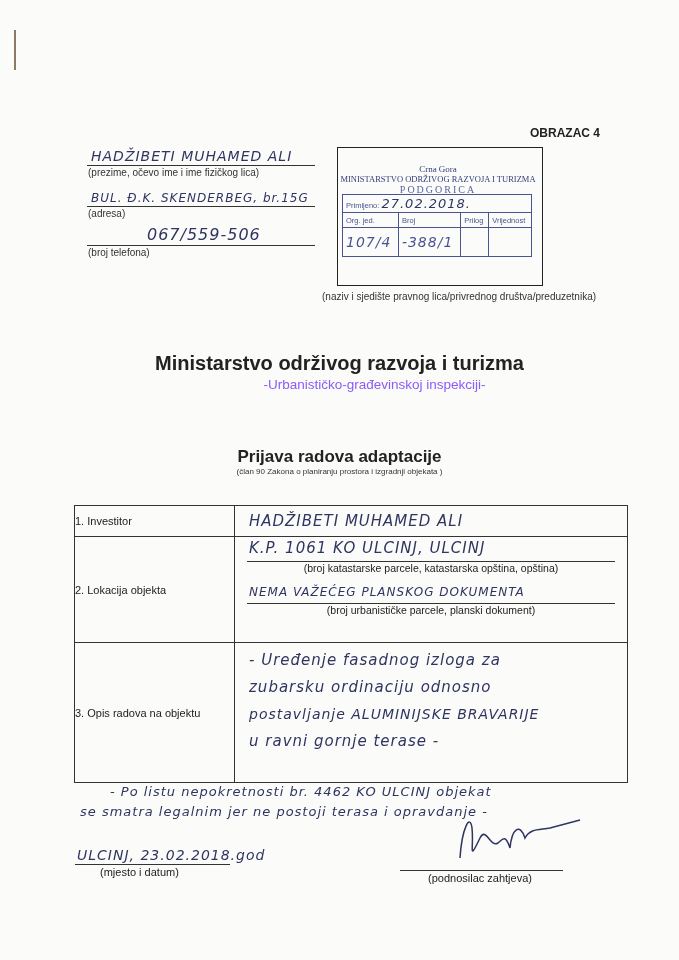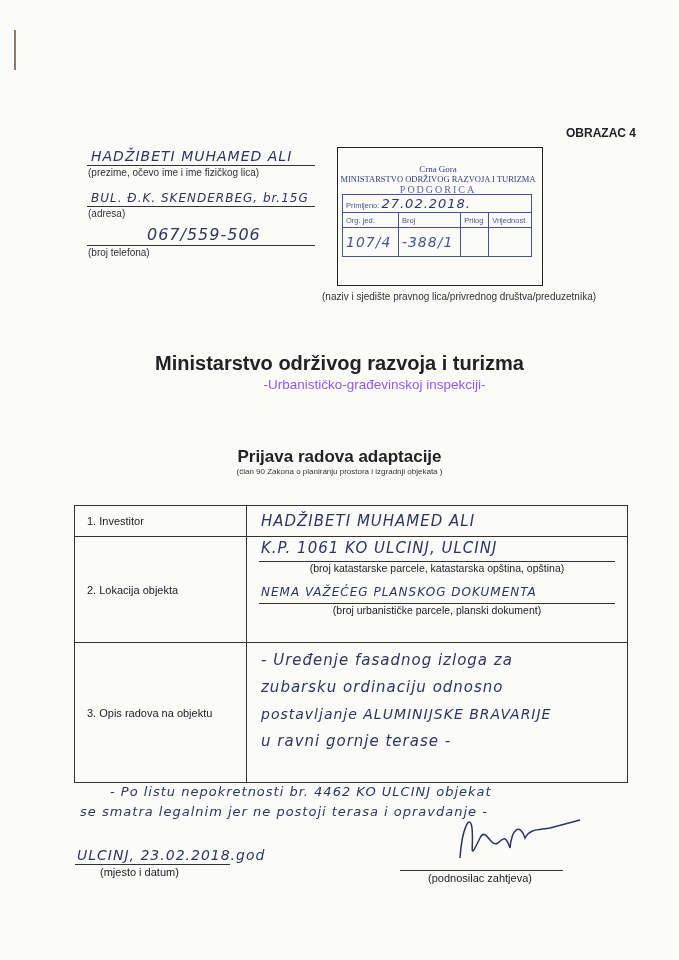--- a/index.html
+++ b/index.html
@@ -7,21 +7,21 @@
     width: 679px; height: 960px; position: relative; overflow: hidden;
     background: #fbfbfa;
     font-family: "Liberation Sans", sans-serif; color: #222;
   }
   .abs { position: absolute; }
   .hand { font-family: "DejaVu Sans", sans-serif; color: #2f3560; font-style: italic; letter-spacing: 1px; }
   .small { font-size: 10px; color: #333; }
   .line { border-bottom: 1px solid #333; }
   .binder { left: 14px; top: 30px; width: 2px; height: 40px; background: #8a7b66; }
 
-  .obrazac { left: 530px; top: 126px; font-weight: bold; font-size: 12px; color: #222; margin-left: 36px; }
+  .obrazac { left: 530px; top: 126px; font-weight: bold; font-size: 12px; color: #222; }
 
   .applicant-field { left: 87px; width: 228px; height: 20px; }
   .applicant-field .hand { position: absolute; left: 4px; bottom: 1px; font-size: 14px; white-space: nowrap; }
 
   .org-box { left: 337px; top: 147px; width: 204px; height: 137px; border: 1.5px solid #222; }
   .stamp { left: 340px; top: 164px; width: 196px; }
   .stamp .c1 { text-align: center; font-family: "Liberation Serif", serif; font-size: 9px; color: #34407a; }
   .stamp .c2 { text-align: center; font-family: "Liberation Serif", serif; font-size: 8.5px; color: #34407a; white-space: nowrap; }
   .stamp .c3 { text-align: center; font-family: "Liberation Serif", serif; font-size: 10px; color: #5a63a0; letter-spacing: 2px; }
   .stamp-grid { position: absolute; left: 2px; top: 30px; width: 190px; border: 1px solid #4a5490; border-collapse: collapse; }
@@ -29,21 +29,21 @@
   .stamp-grid tr.big td { height: 26px; }
 
   .center { left: 0; width: 679px; text-align: center; }
   .title1 { top: 352px; font-size: 20px; font-weight: bold; color: #222; }
   .sub1 { top: 377px; font-size: 13.5px; color: #8b5cf6; padding-left: 70px; box-sizing: border-box; }
   .title2 { top: 447px; font-size: 17px; font-weight: bold; color: #222; }
   .sub2 { top: 467px; font-size: 8px; color: #333; }
 
   .form-table { left: 74px; top: 505px; width: 554px; border-collapse: collapse; position: absolute; }
   .form-table td { border: 1.2px solid #333; vertical-align: middle; font-size: 11px; color: #222; }
-  .form-table td.lbl { width: 158px; padding-left: 12px; }
+  .form-table td.lbl { width: 158px; padding-left: 0; }
   .cell-rel { position: relative; }
   .hline { position: absolute; left: 12px; right: 12px; border-bottom: 1px solid #333; }
 
   .note { left: 80px; top: 782px; width: 560px; font-size: 13px; line-height: 20px; }
 </style>
 </head>
 <body>
 
 <div class="abs binder"></div>
 

